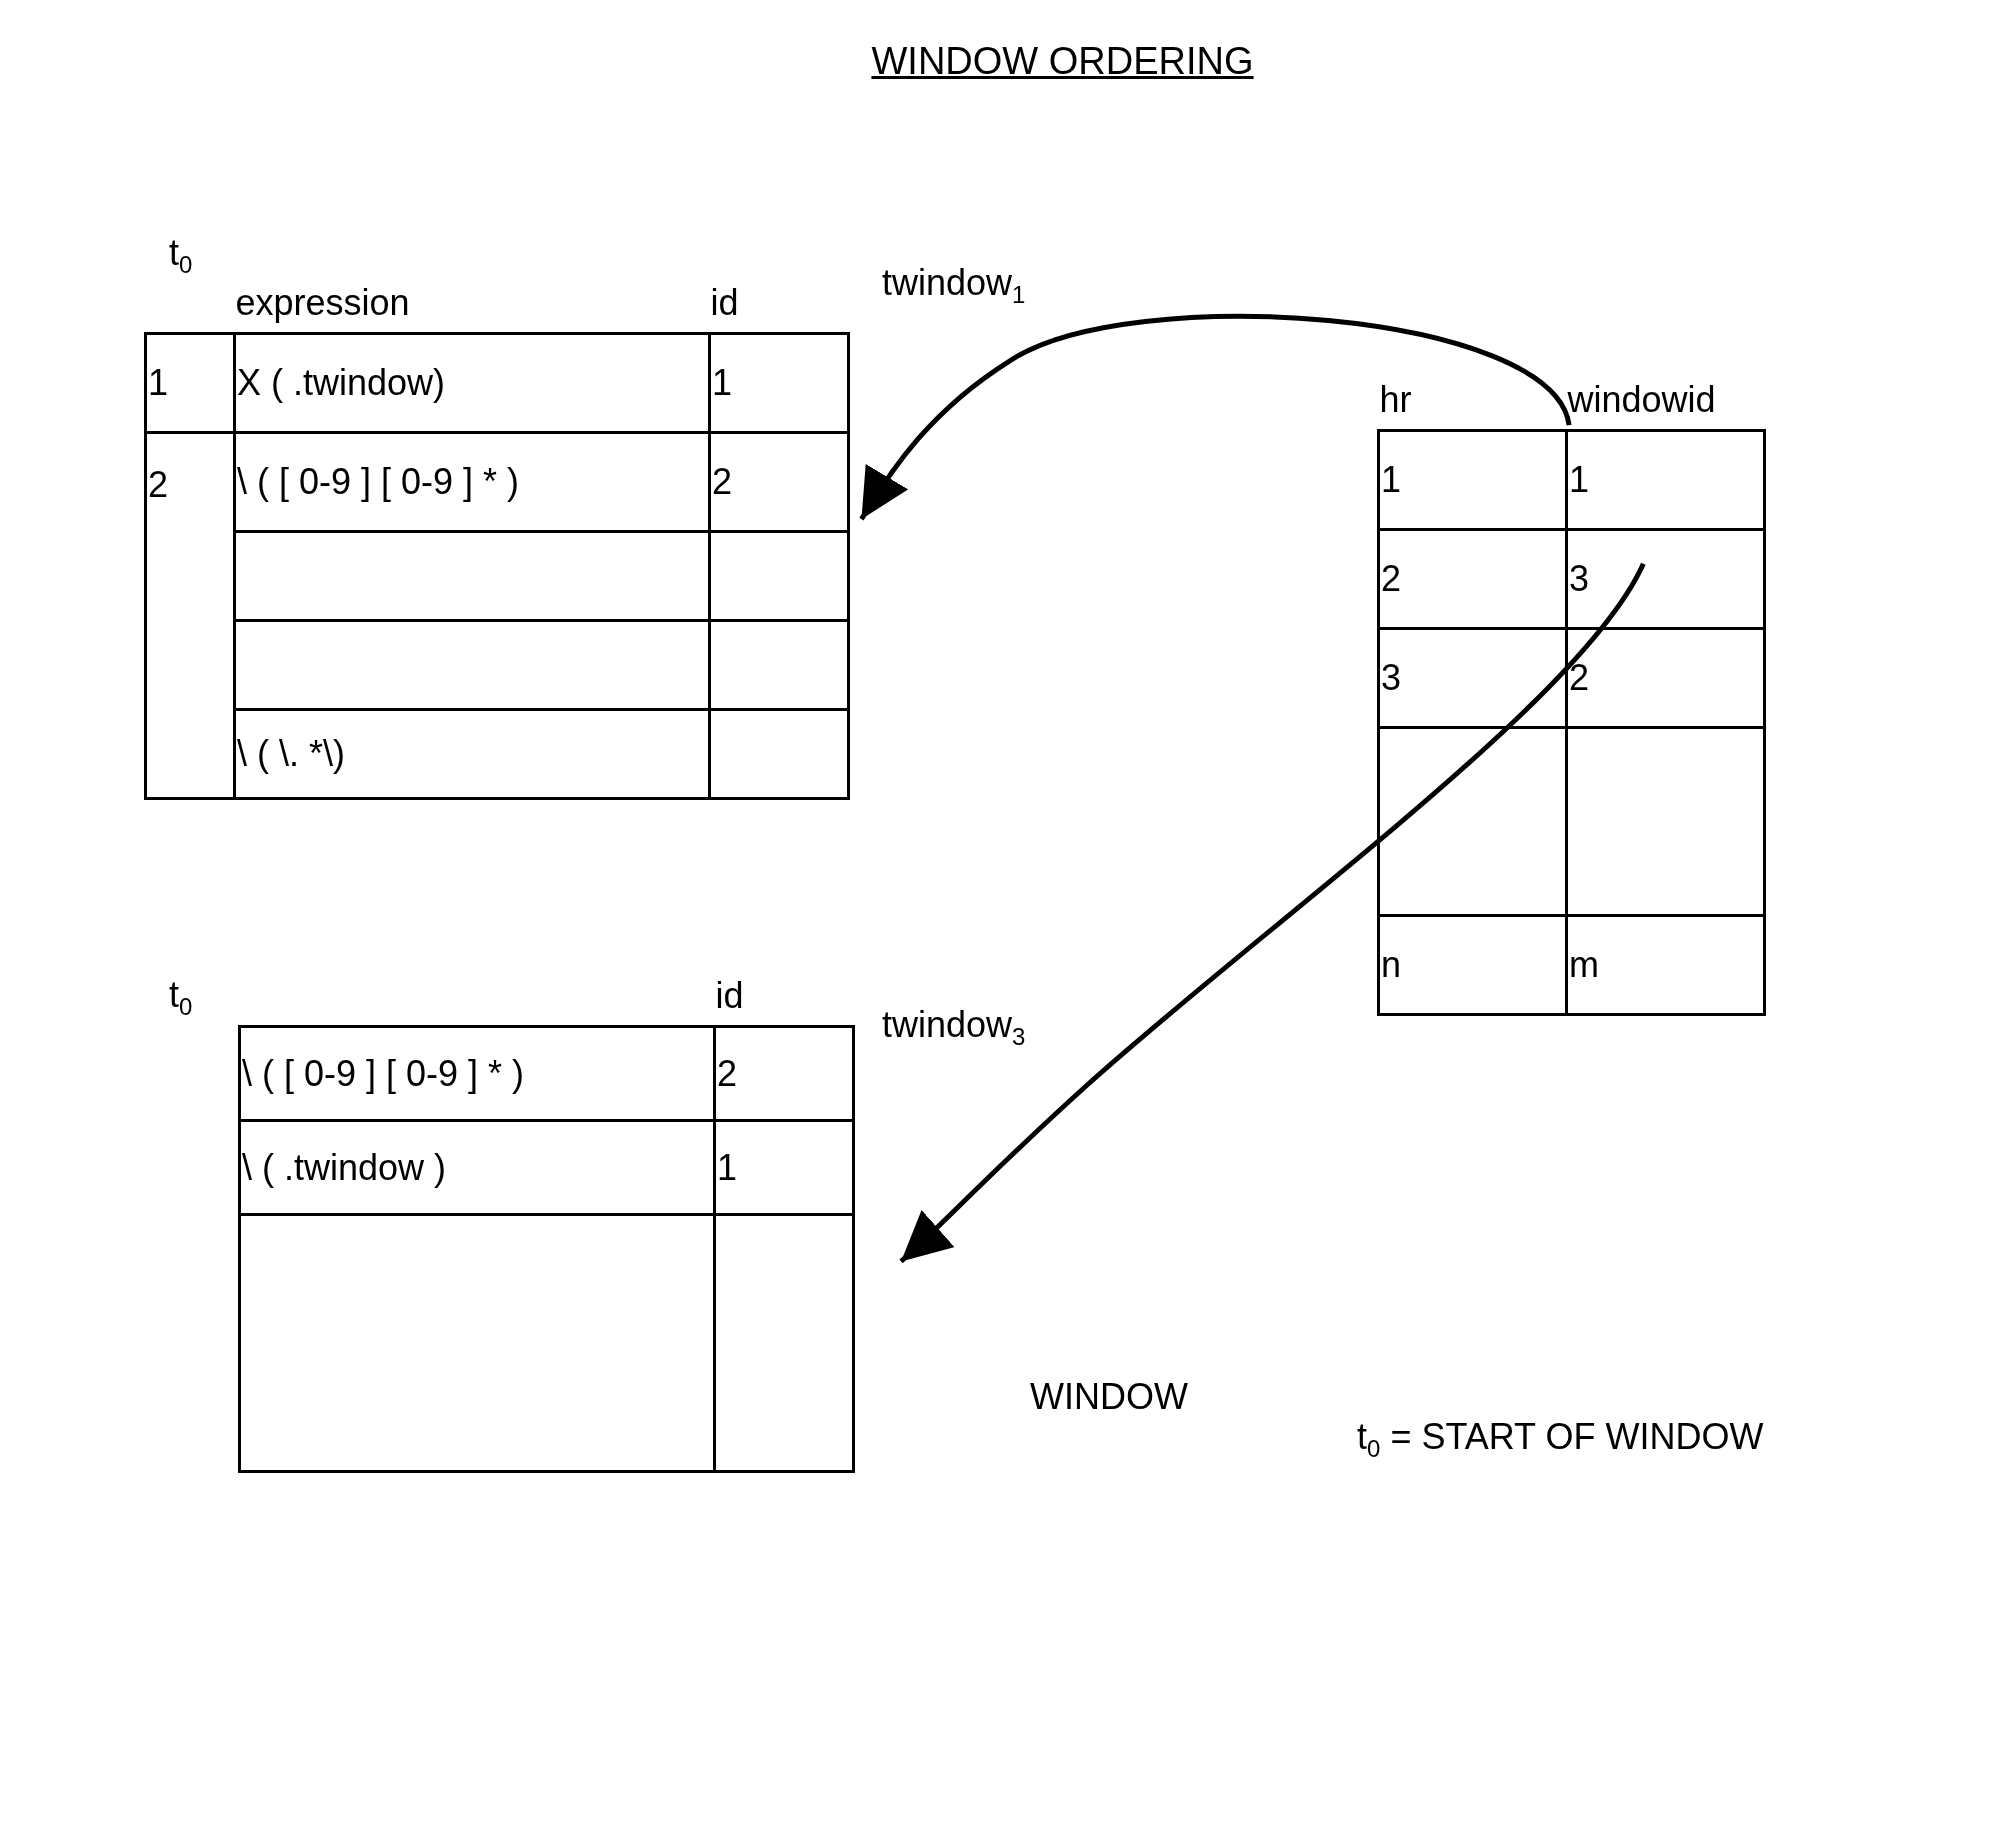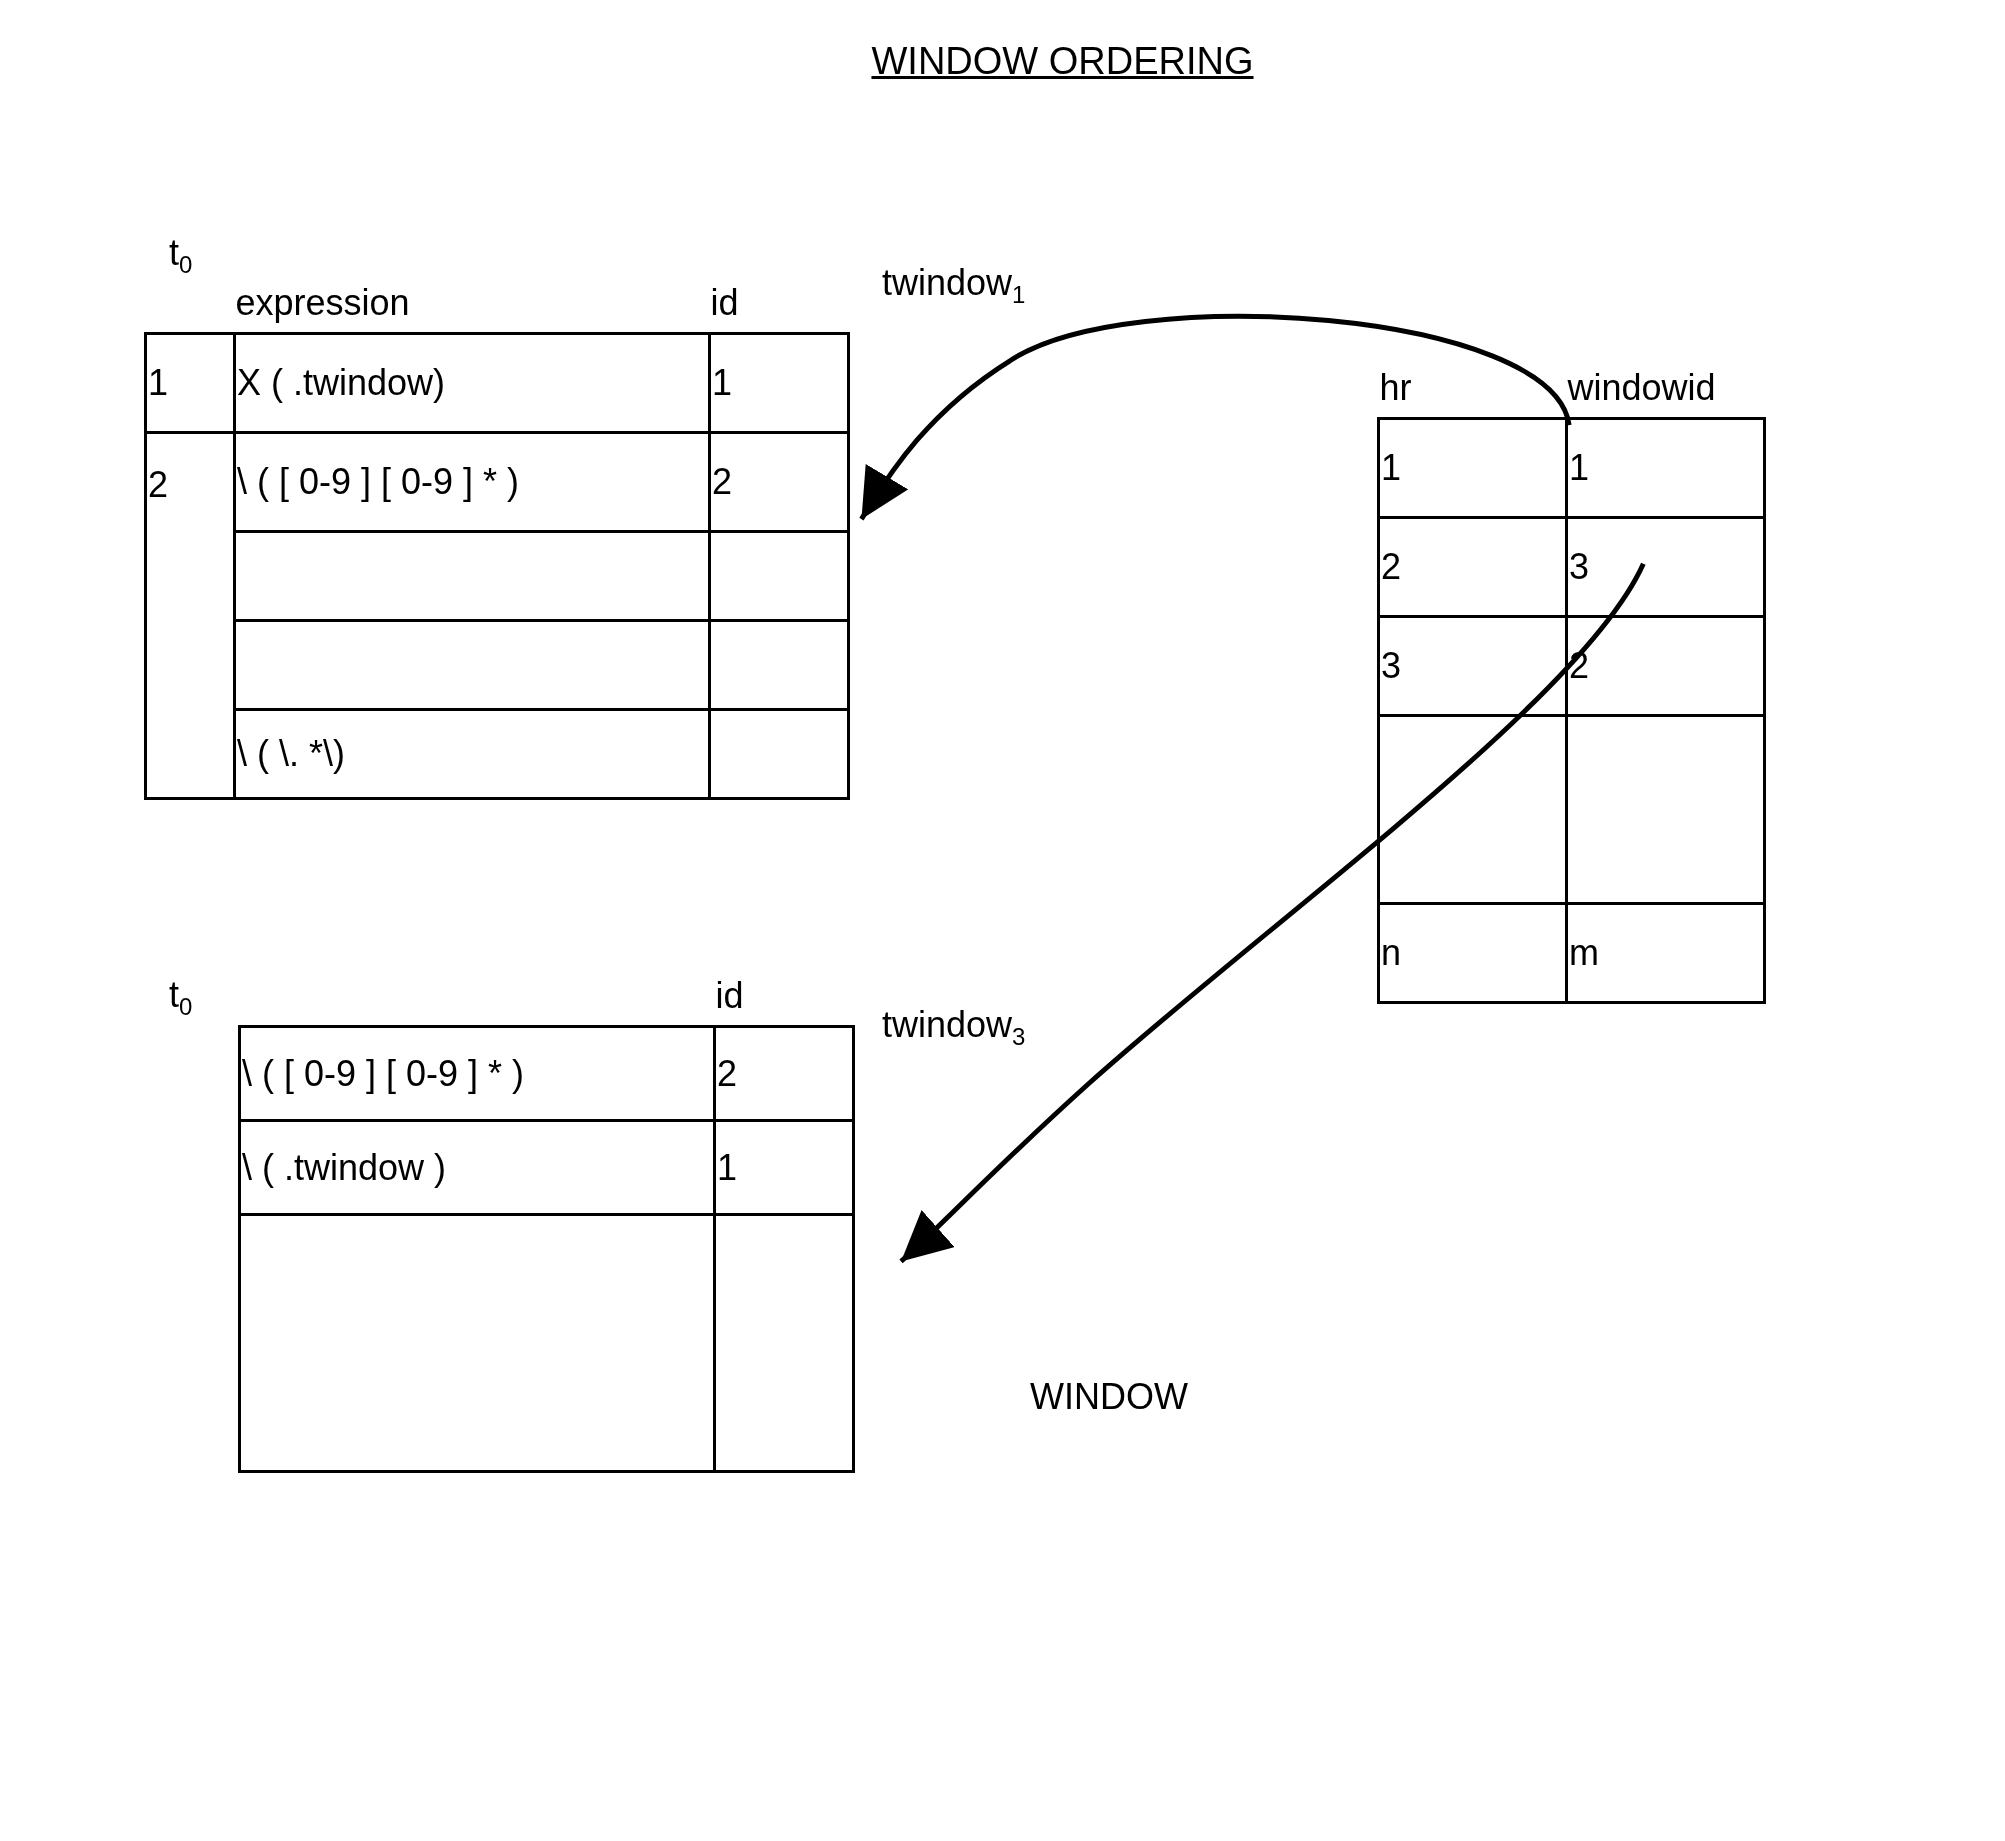--- a/index.html
+++ b/index.html
@@ -130,21 +130,21 @@
     <tr>
       <td style="height:257px;"></td>
       <td></td>
     </tr>
   </tbody>
     </table>
   <div class="label" style="left:842px; top:782px;">
     <span>twindow</span><span class="sub">3</span>
   </div>
 
-  <table class="table" style="left:1337px; top:144px;">
+  <table class="table" style="left:1337px; top:156px;">
     <tbody>
         <tr class="header-row">
       <td style="width:188px;">hr</td>
       <td style="width:198px;">windowid</td>
     </tr>
     <tr>
       <td style="height:99px;">1</td>
       <td>1</td>
     </tr>
     <tr>
@@ -161,20 +161,23 @@
     </tr>
     <tr>
       <td style="height:99px;">n</td>
       <td>m</td>
     </tr>
   </tbody>
     </table>
 
   <div class="legend" style="left:990px; top:1148px;">WINDOW</div>
   <div class="legend" style="left:1317px; top:1188px;">
+    <div>
+      <span>t</span><span class="sub">0</span><span> = START OF WINDOW</span>
+    </div>
   </div>
 
   <svg class="arrows" viewBox="0 0 1946 1600">
     <defs>
       <marker id="arrowhead" markerWidth="12" markerHeight="12" refX="10" refY="5" orient="auto">
         <path d="M0,0 L10,5 L0,10 Z" fill="#000"></path>
       </marker>
     </defs>
 
     <path d="M 1545 205 C 1530 90, 1100 60, 980 140 C 900 190, 860 250, 830 300" stroke="#000" stroke-width="5" fill="none" marker-end="url(#arrowhead)"></path>

